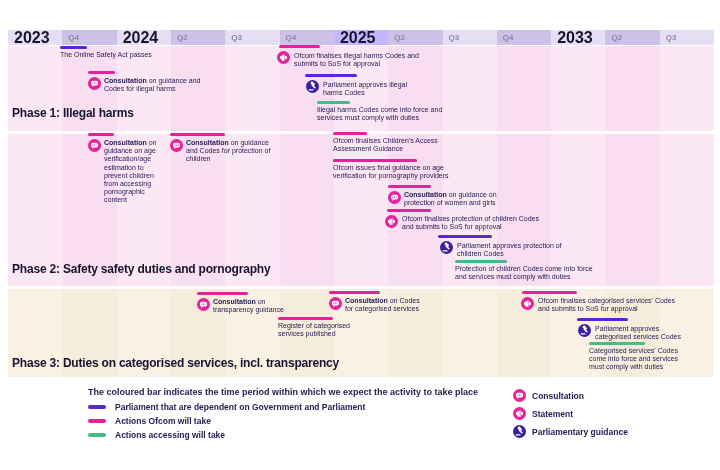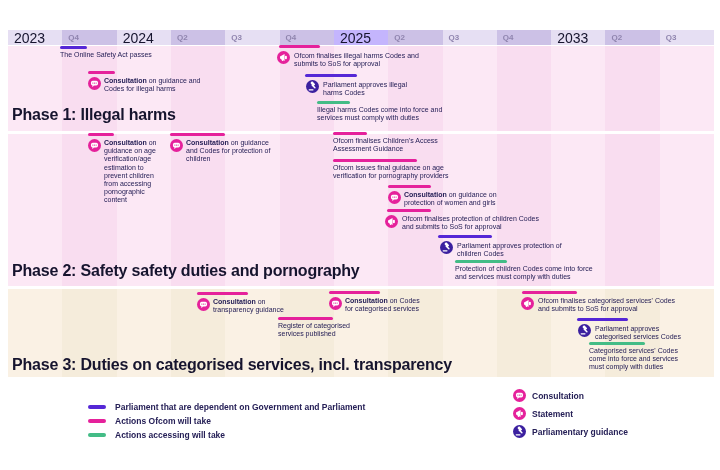--- a/index.html
+++ b/index.html
@@ -2,25 +2,25 @@
 <html><head>
 <meta charset="utf-8">
 <style>
   html,body{margin:0;padding:0;background:#ffffff;}
   .canvas{
     position:relative;width:720px;height:470px;overflow:hidden;background:#ffffff;
     font-family:"Liberation Sans", sans-serif;
   }
   .header{position:absolute;left:8px;top:30px;width:706px;height:15px;display:flex;}
   .hcell{flex:1;display:flex;align-items:center;padding-left:6px;box-sizing:border-box;white-space:nowrap;}
-  .hcell.year{font-size:14px;font-weight:400;}
+  .hcell.year{font-size:16px;font-weight:700;}
   .hcell.quarter{font-size:8px;font-weight:700;}
   .band{position:absolute;left:8px;width:706px;display:flex;}
   .stripe{flex:1;}
-  .phase-title{position:absolute;font-size:16px;font-weight:800;letter-spacing:-0.2px;white-space:nowrap;}
+  .phase-title{position:absolute;font-size:12px;font-weight:800;letter-spacing:-0.2px;white-space:nowrap;}
   .tbar{position:absolute;height:3px;border-radius:2px;}
   .titem-text{position:absolute;font-size:7px;line-height:8.2px;letter-spacing:0;}
   .ticon{position:absolute;width:13px;height:13px;}
   .ticon svg{display:block;width:13px;height:13px;}
   .legend-note{position:absolute;left:88px;top:387px;font-size:9px;font-weight:700;}
   .lg-label{position:absolute;font-size:8.5px;font-weight:600;white-space:nowrap;}
   .lg-bar{position:absolute;width:18px;height:4px;border-radius:2px;}
 </style>
 </head>
 <body>
@@ -238,20 +238,21 @@
             <rect x="8.4" y="4.4" width="8.4" height="4.8" rx="1.2" transform="rotate(45 12.6 6.8)"></rect>
             <rect x="9.2" y="10.4" width="9.6" height="2.8" rx="1.4" transform="rotate(45 14 11.8)"></rect>
             <rect x="4.8" y="17" width="9.2" height="2.4" rx="1.2"></rect>
           </g>
         </svg>
       </div>
       <div class="titem-text" style="left: 595px; top: 325px; width: 96px; color: rgb(38, 32, 87);">Parliament approves categorised services Codes</div>
       <div class="tbar" style="left: 589px; top: 342px; width: 56px; background: rgb(67, 188, 134);"></div>
       <div class="titem-text" style="left: 589px; top: 347px; width: 105px; color: rgb(38, 32, 87);">Categorised services' Codes come into force and services must comply with duties</div>
     </div>
+  <div class="legend-note" style="color: rgb(38, 32, 87);">The coloured bar indicates the time period within which we expect the activity to take place</div>
   <div id="legend-bars">
       <div class="lg-bar" style="left: 88px; top: 405px; background: rgb(85, 39, 214);"></div>
       <div class="lg-label" style="left: 115px; top: 402px; color: rgb(38, 32, 87);">Parliament that are dependent on Government and Parliament</div>
       <div class="lg-bar" style="left: 88px; top: 419px; background: rgb(229, 33, 155);"></div>
       <div class="lg-label" style="left: 115px; top: 416px; color: rgb(38, 32, 87);">Actions Ofcom will take</div>
       <div class="lg-bar" style="left: 88px; top: 433px; background: rgb(67, 188, 134);"></div>
       <div class="lg-label" style="left: 115px; top: 430px; color: rgb(38, 32, 87);">Actions accessing will take</div>
     </div>
   <div id="legend-icons">
       <div class="ticon" style="left: 513px; top: 389px;">

